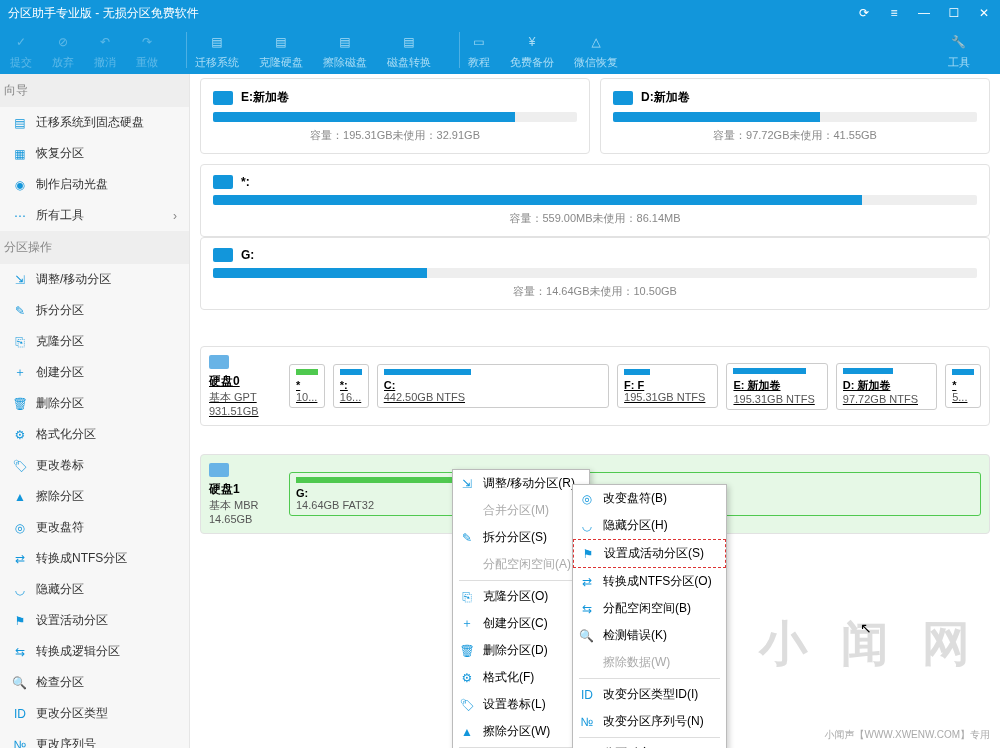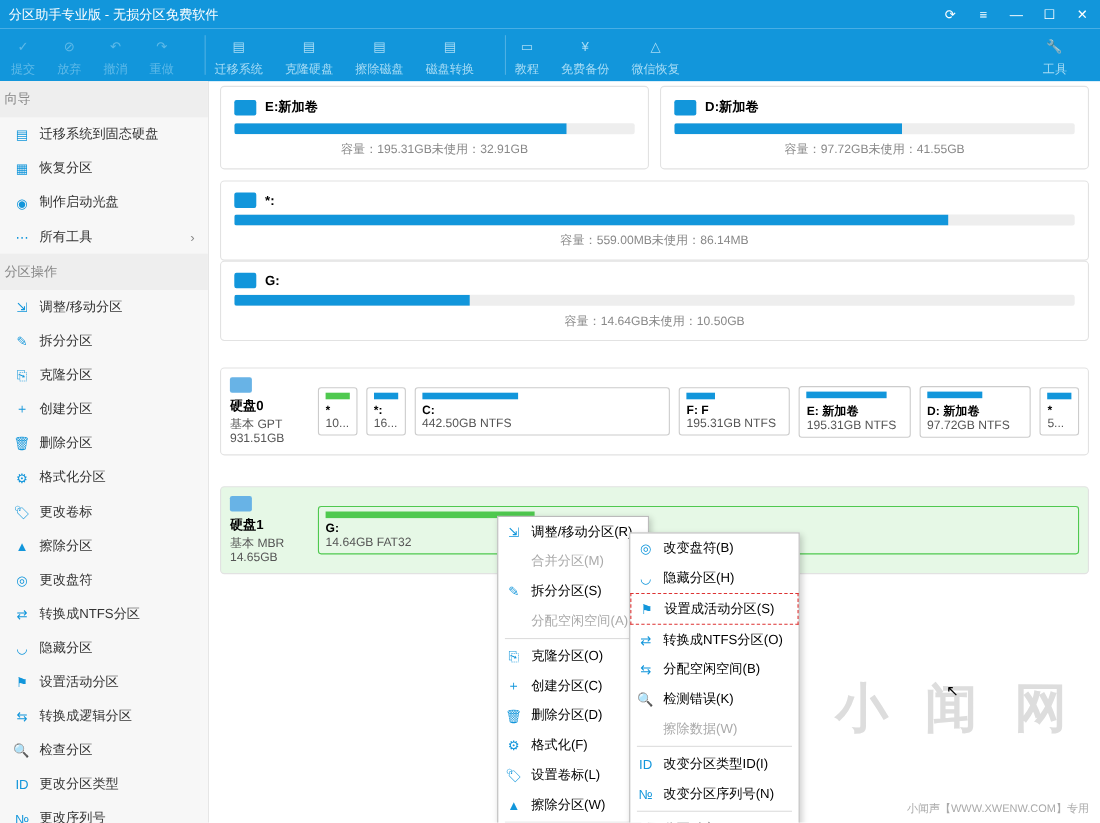--- a/index.html
+++ b/index.html
@@ -277,21 +277,21 @@
         <div class="vol-bar">
             <div class="vol-bar-fill" style="width:28%"></div>
           </div>
         <div class="vol-stats">
             <span>容量：14.64GB</span>
             <span>未使用：10.50GB</span>
           </div>
       </div>
     </div>
 
-    <div class="disk-strip" style="margin-top:24px;">
+    <div class="disk-strip" style="margin-top:36px;text-decoration:underline;">
       <div class="disk-info">
         <div class="di-icon"></div>
         <div class="di-name">硬盘0</div>
         <div class="di-type">基本 GPT</div>
         <div class="di-size">931.51GB</div>
       </div>
       <div class="part-box sm">
           <div class="pb-bar green"></div>
           <div class="pb-name">*</div>
           <div class="pb-size">10...</div>

